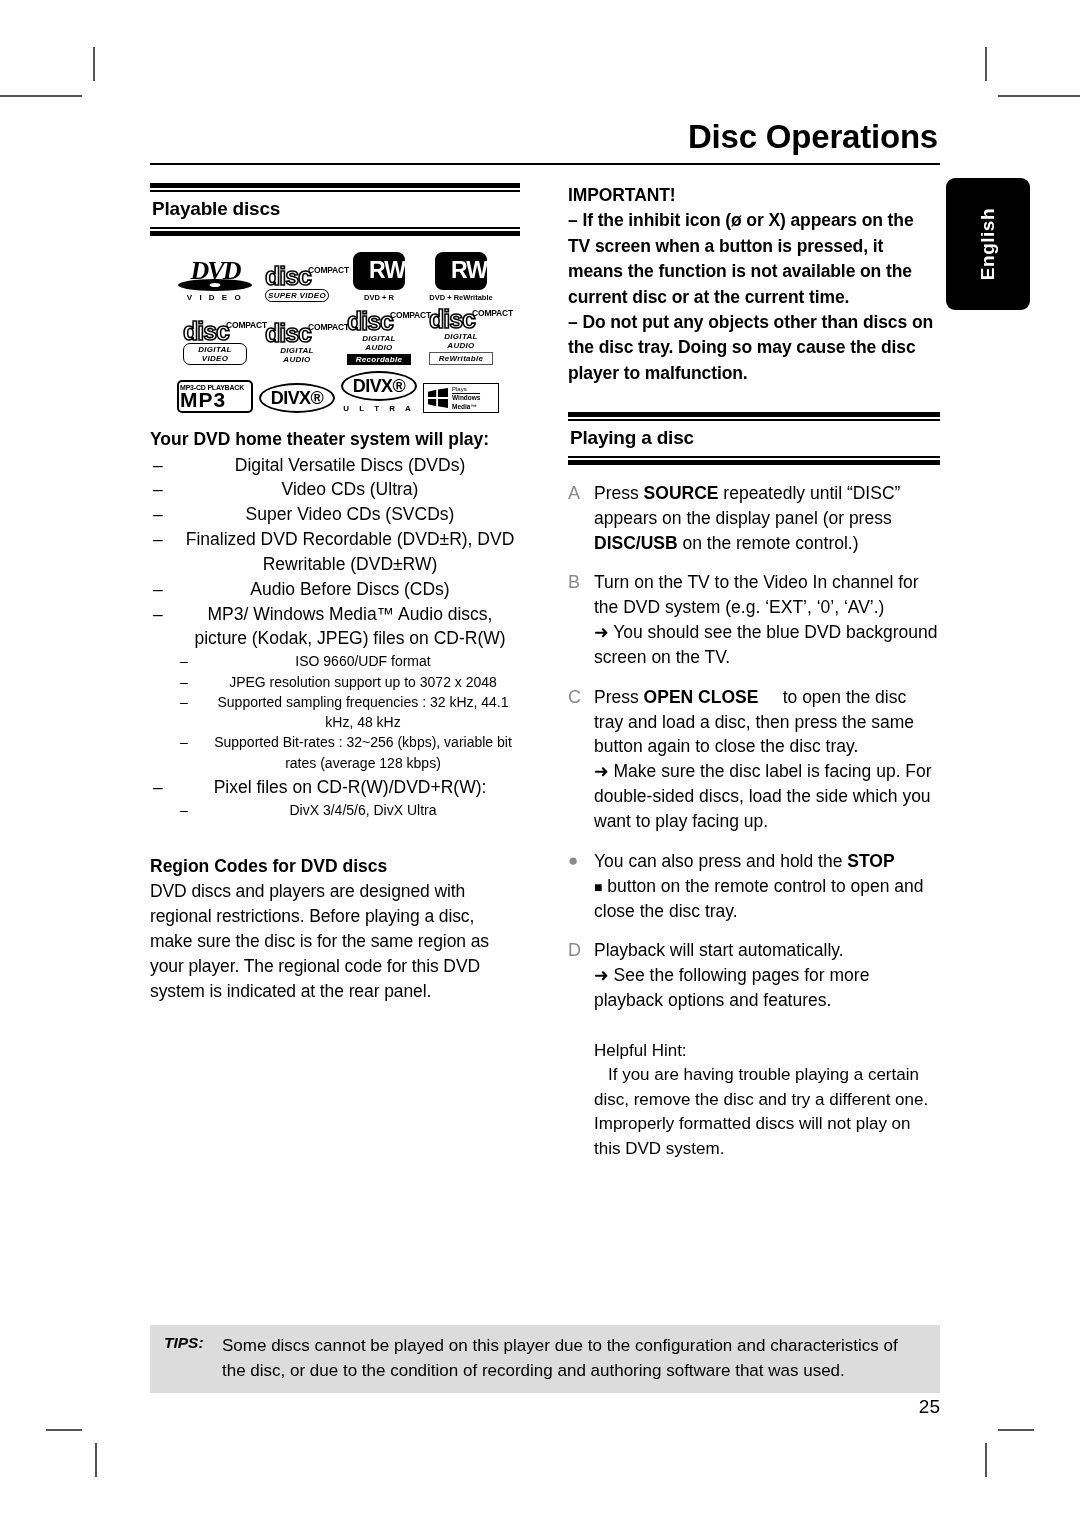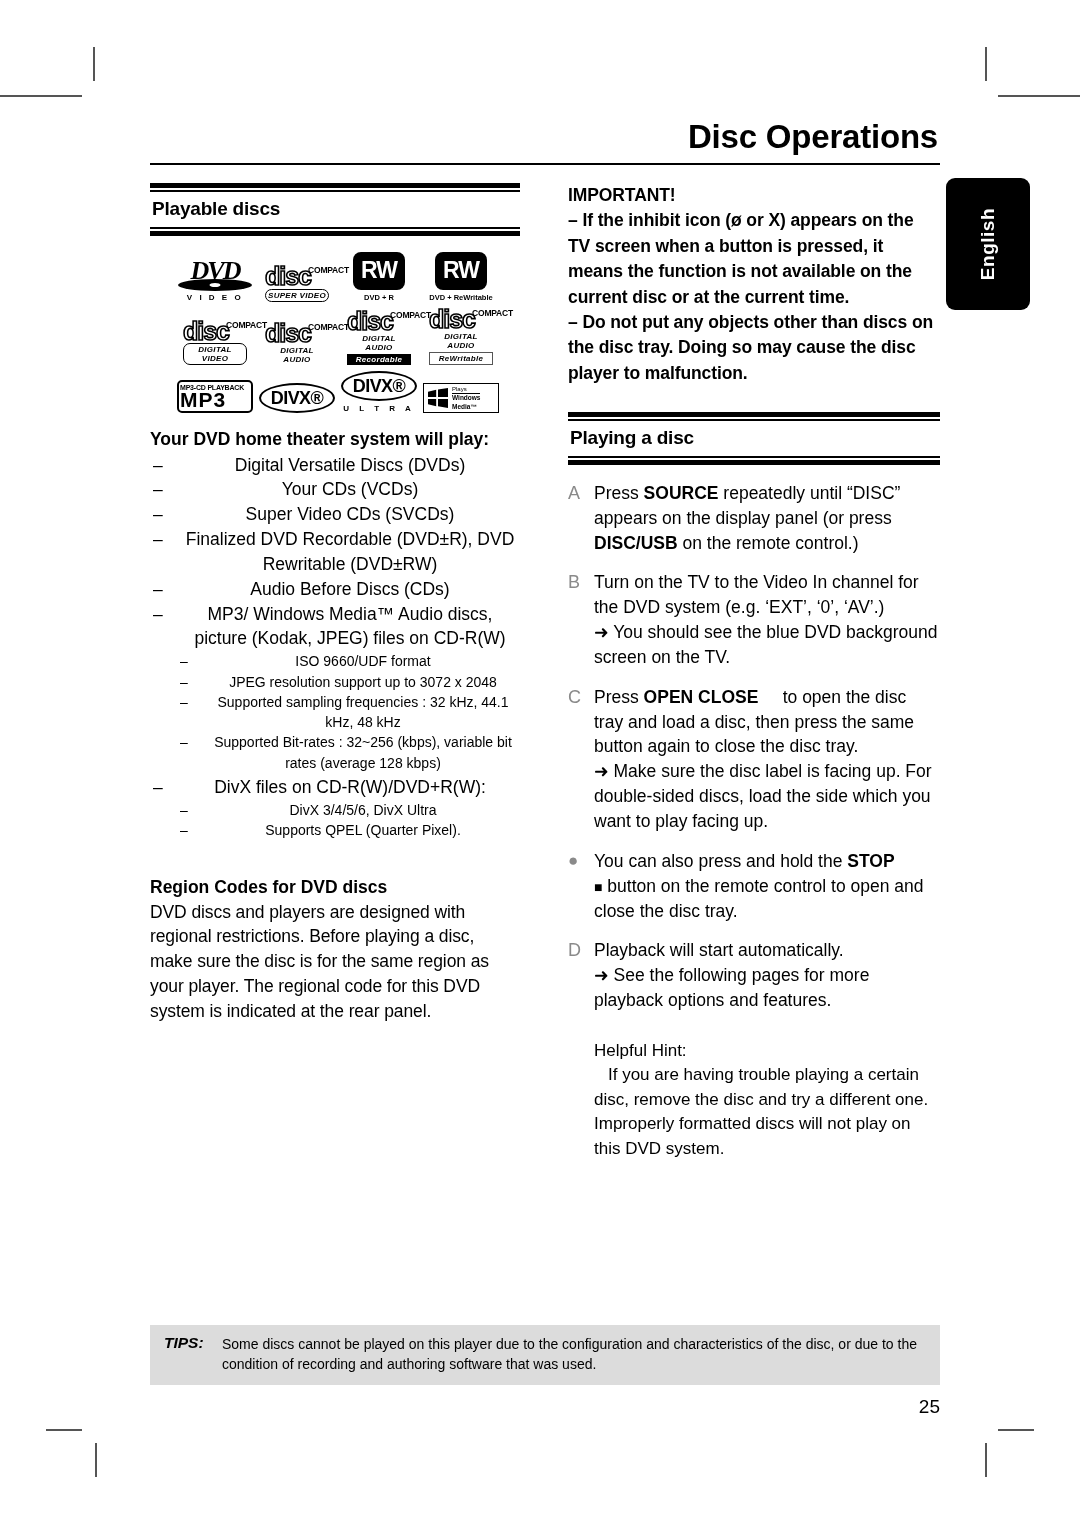--- a/index.html
+++ b/index.html
@@ -121,21 +121,21 @@
   }
   .cd-band.outline { border: 1.4px solid #000; border-radius: 7px; }
   .cd-band.plain   { }
   .cd-band.invert  { background: #000; color: #fff; }
   .cd-band.boxed   { border: 1.6px solid #555; }
 
   
   .rw-box {
     width: 52px; height: 38px;
     background: #000; border-radius: 8px;
-    display: flex; align-items: center; justify-content: center;
+    display: flex; align-items: center; justify-content: flex-end;
   }
   .rw-box span {
     color: #fff; font-weight: bold; font-size: 23px;
     font-family: "Liberation Sans", sans-serif;
     letter-spacing: -1px;
   }
   .rw-sub { font-size: 7.5px; font-weight: bold; margin-top: 3px; text-align:center; }
 
   
   .mp3-box {
@@ -234,21 +234,21 @@
     left: 150px; top: 1325px;
     width: 790px;
     background: #dcdcdc;
     padding: 9px 14px 10px 14px;
     display: flex;
   }
   .tips-label {
     font-size: 15.5px; font-weight: bold; font-style: italic;
     flex: none; width: 58px;
   }
-  .tips-text { font-size: 14px; line-height: 1.45; flex: 1; }
+  .tips-text { font-size: 17px; line-height: 1.45; flex: 1; }
   .pagenum {
     position: absolute; right: 140px; top: 1396px;
     font-size: 19px; font-weight: 500;
   }
 
   
   .lang-tab {
     position: absolute;
     left: 946px; top: 178px;
     width: 84px; height: 132px;
@@ -413,41 +413,40 @@
             </div>
           </div>
         </div>
 
       </div>
 
       <h3 class="sub">Your DVD home theater system will play:</h3>
 
       <ul class="dash">
         <li>Digital Versatile Discs (DVDs)</li>
-        <li>Your CDs (VCDs)</li>
+        <li>Video CDs (Ultra)</li>
         <li>Super Video CDs (SVCDs)</li>
         <li>Finalized DVD Recordable (DVD±R), DVD Rewritable (DVD±RW)</li>
         <li>Audio Before Discs (CDs)</li>
         <li>MP3/ Windows Media™ Audio discs, picture (Kodak, JPEG) files on CD-R(W)</li>
       </ul>
 
       <ul class="dash small">
         <li>ISO 9660/UDF format</li>
         <li>JPEG resolution support up to 3072 x 2048</li>
         <li>Supported sampling frequencies : 32 kHz, 44.1 kHz, 48 kHz</li>
         <li>Supported Bit-rates : 32~256 (kbps), variable bit rates (average 128 kbps)</li>
       </ul>
 
       <ul class="dash" style="margin-top:2px;">
-        <li>DivX files on CD-R(W)/DVD+R(W):</li>
+        <li>Pixel files on CD-R(W)/DVD+R(W):</li>
       </ul>
 
       <ul class="dash small">
         <li>DivX 3/4/5/6, DivX Ultra</li>
-        <li>Supports QPEL (Quarter Pixel).</li>
       </ul>
 
       <h3 class="sub" style="margin-top:34px;">Region Codes for DVD discs</h3>
       <div class="bt">DVD discs and players are designed with regional restrictions. Before playing a disc, make sure the disc is for the same region as your player.  The regional code for this DVD system is indicated at the rear panel.</div>
 
     </div>
 
     <div class="col-gap"></div>
 
     <div class="col-right">

